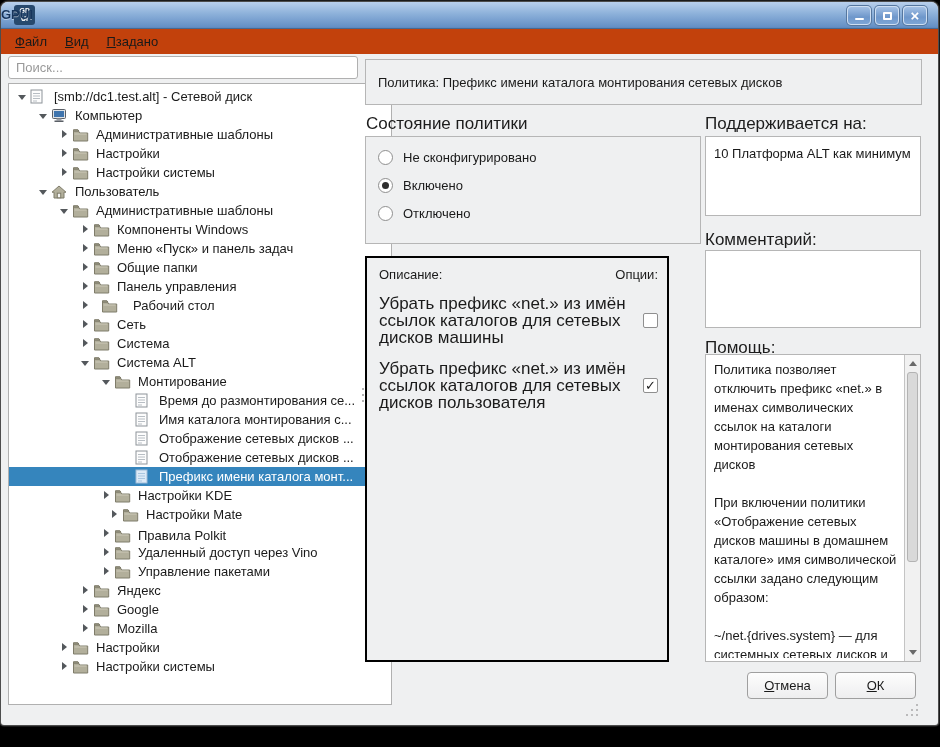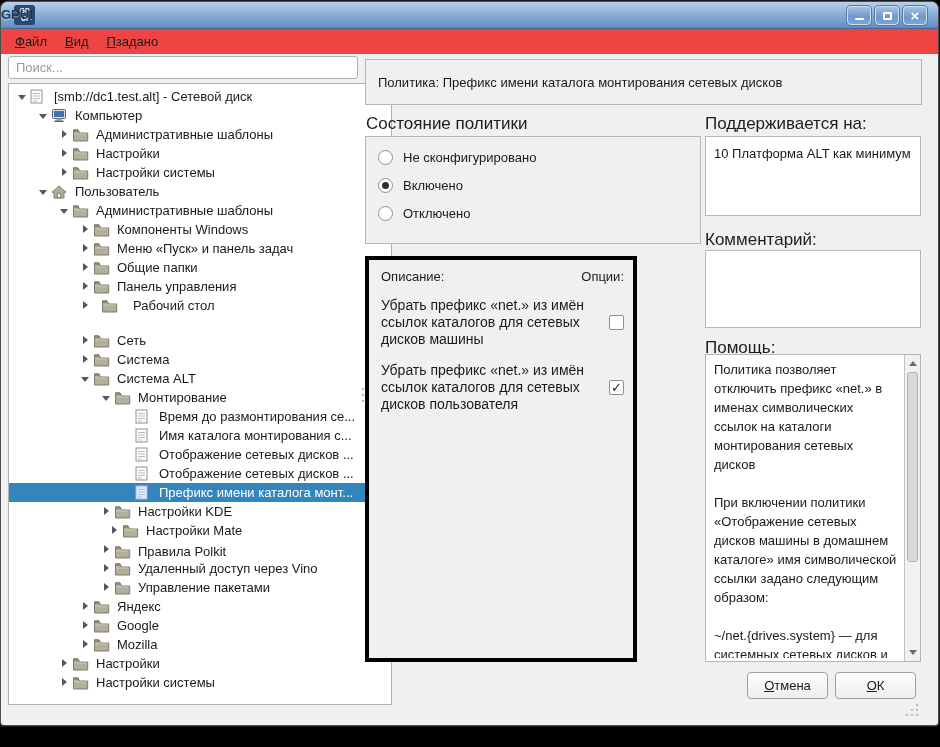--- a/index.html
+++ b/index.html
@@ -21,21 +21,21 @@
   .win-buttons { position:absolute; right:11px; top:4px; display:flex; gap:4px; }
   .win-btn { width:24px; height:19px; border-radius:4px; border:1px solid #cfdff2;
              background:linear-gradient(#a3c0e4, #6e97cb 60%, #7da5d6);
              box-shadow:0 0 0 1px #56779f; display:flex; align-items:center; justify-content:center; cursor:pointer; }
   .glyph-min { width:9px; height:2px; background:#fff; border-radius:1px; margin-top:7px; }
   .glyph-max { width:9px; height:8px; border:2px solid #fff; border-radius:1px; }
   .glyph-close::before { content:"×"; color:#fff; font-size:15px; font-weight:bold; line-height:15px; }
 
   
   .menubar { position:absolute; left:0; top:27px; right:0; height:25px;
-             display:flex; align-items:center; padding-left:5px; background:#ef4444; }
+             display:flex; align-items:center; padding-left:5px; background:#c2410c; }
   .menu-item { padding:3px 9px; font-size:13px; color:#1a1a1a; cursor:pointer; }
   .accel { text-decoration:underline; }
 
   
   .search { position:absolute; left:7px; top:54px; width:350px; height:23px;
             border:1px solid #b0b0b0; border-radius:3px; background:#fff;
             font-size:13px; padding:0 7px; color:#1a1a1a; font-family:inherit; }
   .search::placeholder { color:#9a9a9a; }
   .tree { position:absolute; left:7px; top:81px; width:384px; height:622px;
           background:#fff; border:1px solid #b0b0b0; overflow:hidden; padding-top:3px; }
@@ -65,27 +65,27 @@
            background:#fff; margin-right:10px; flex:none; position:relative; }
   .radio.on::before { content:""; position:absolute; left:3px; top:3px; width:7px; height:7px;
                       border-radius:50%; background:#2e2e2e; }
   .radio-label { font-size:13px; color:#1a1a1a; }
 
   .supported-box { position:absolute; left:704px; top:134px; width:216px; height:80px;
                    background:#fff; border:1px solid #b6b6b6; padding:9px 8px; font-size:13px; color:#1a1a1a; }
   .comment-box { position:absolute; left:704px; top:248px; width:216px; height:78px;
                  background:#fff; border:1px solid #b6b6b6; }
 
-  .desc-box { position:absolute; left:364px; top:254px; width:272px; height:406px;
-              border:4px solid #000000; background:#eff0f1; }
+  .desc-box { position:absolute; left:364px; top:254px; width:304px; height:406px;
+              border:2px solid #000000; background:#eff0f1; }
   .desc-head { position:absolute; left:12px; top:9px; font-size:13px; color:#1a1a1a; }
   .opts-head { position:absolute; right:9px; top:9px; font-size:13px; color:#1a1a1a; }
   .opt-rows { position:absolute; left:0; right:0; top:30px; }
   .opt-row { display:flex; align-items:center; padding:7px 9px 7px 12px; gap:10px; }
-  .opt-text { flex:1; font-size:14px; line-height:17px; color:#1a1a1a; }
+  .opt-text { flex:1; font-size:17px; line-height:17px; color:#1a1a1a; }
   .checkbox { width:15px; height:15px; background:#fff; border:1px solid #8f8f8f;
               border-radius:2px; flex:none; display:flex; align-items:center; justify-content:center;
               font-size:13px; font-weight:bold; color:#1c1c1c; cursor:pointer; }
   .checkbox.checked::before { content:"✓"; }
 
   .help-box { position:absolute; left:704px; top:352px; width:216px; height:308px;
               background:#fff; border:1px solid #b6b6b6; }
   .help-text { position:absolute; left:8px; top:5px; right:22px; bottom:3px; overflow:hidden;
                white-space:pre-wrap; font-size:13px; line-height:19px; color:#1a1a1a; }
   .vscroll { position:absolute; top:0; right:0; bottom:0; width:16px;
@@ -269,21 +269,21 @@
           <span class="expander closed"></span>
           <span class="tree-icon">
             <svg width="17" height="14" viewBox="0 0 17 14">
               <path d="M1.5 3 h5 l1.2 2 h8 v8 h-14.2 z" fill="#b2af9b" stroke="#7f7c6a"></path>
               <path d="M1.5 3 v-1.3 h4.4 l0.9 1.3 z" fill="#a3a08c" stroke="#7f7c6a"></path>
               <path d="M2.5 6 h12" stroke="#cdcaba" stroke-width="1"></path>
             </svg>
           </span>
           <span class="tree-label">Рабочий стол</span>
         </div>
-        <div class="tree-row" style="padding-left: 71px; margin-top: 16px;">
+        <div class="tree-row" style="padding-left: 71px;">
           <span class="expander closed"></span>
           <span class="tree-icon">
             <svg width="17" height="14" viewBox="0 0 17 14">
               <path d="M1.5 3 h5 l1.2 2 h8 v8 h-14.2 z" fill="#b2af9b" stroke="#7f7c6a"></path>
               <path d="M1.5 3 v-1.3 h4.4 l0.9 1.3 z" fill="#a3a08c" stroke="#7f7c6a"></path>
               <path d="M2.5 6 h12" stroke="#cdcaba" stroke-width="1"></path>
             </svg>
           </span>
           <span class="tree-label">Сеть</span>
         </div>

